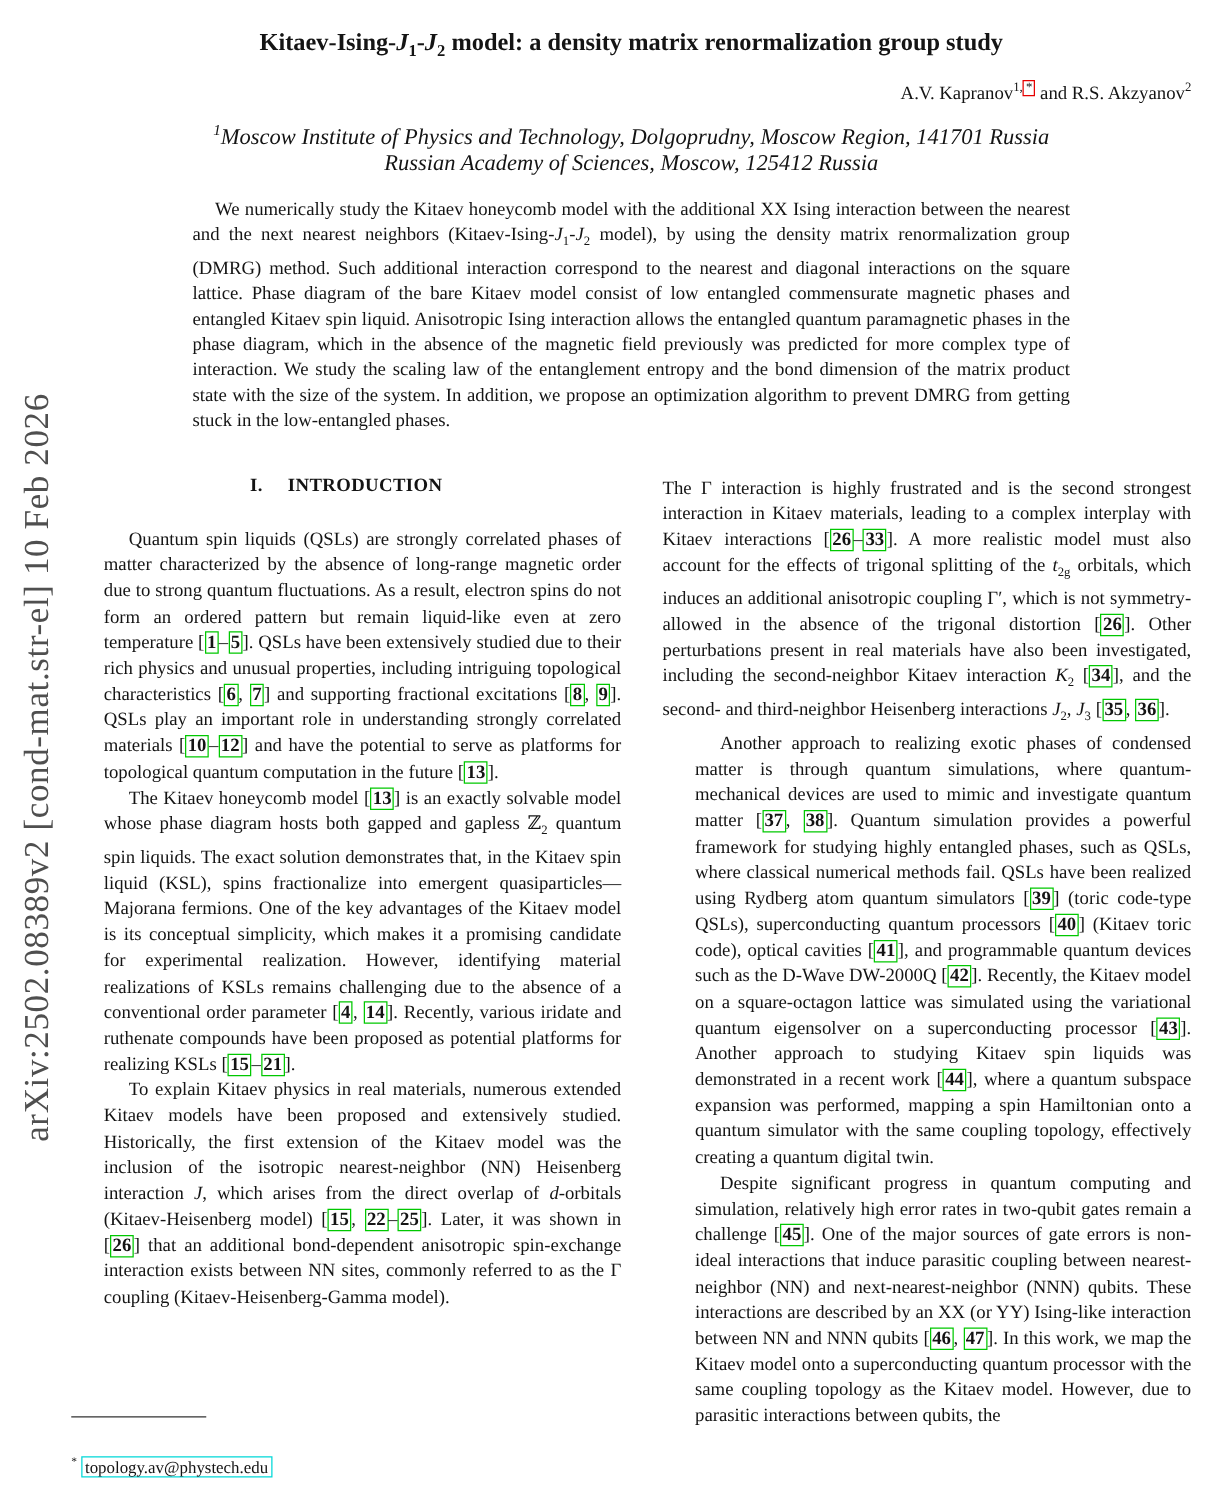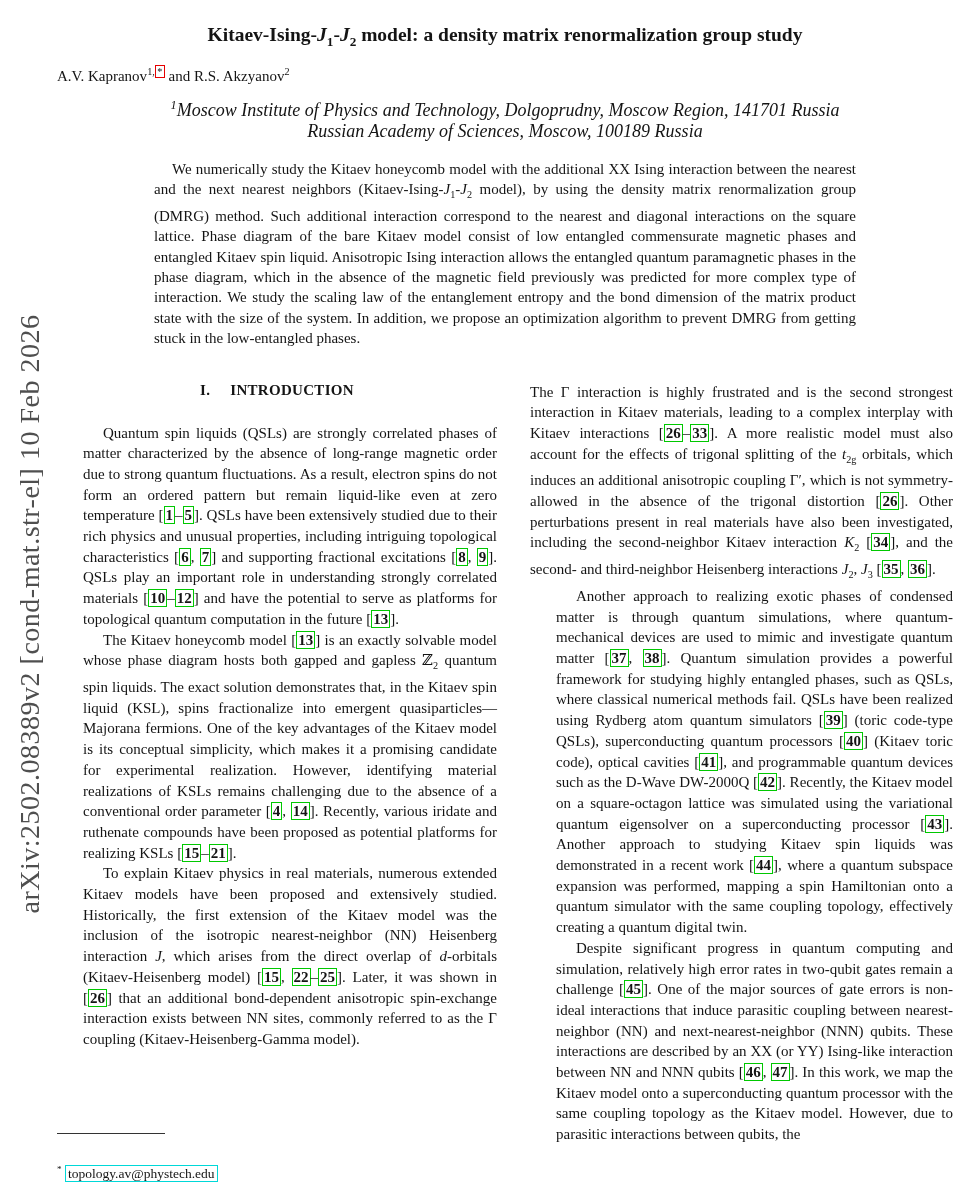--- a/index.html
+++ b/index.html
@@ -5,21 +5,21 @@
   * { margin:0; padding:0; box-sizing:border-box; }
   html,body { width:974px; height:1200px; overflow:hidden; background:#ffffff;
     font-family:"Liberation Serif","DejaVu Serif",serif; color:#141414; }
   .arxiv-vertical {
     position:absolute; left:30px; top:614px;
     transform:translate(-50%,-50%) rotate(-90deg);
     white-space:nowrap; font-size:28px; color:#4f4f4f; letter-spacing:0.5px;
   }
   .page { position:absolute; left:57px; top:0; width:896px; padding-top:24px; }
   .title { text-align:center; font-size:19.5px; font-weight:bold; margin-bottom:16px; }
-  .authors { text-align:left; font-size:15px; margin-bottom:10px; }
+  .authors { text-align:right; font-size:15px; margin-bottom:10px; }
   .affiliations { text-align:center; font-style:italic; font-size:18px; line-height:21.5px; margin-bottom:16px; }
   .abstract { width:702px; margin:0 auto 0 auto; text-align:justify;
     font-size:15px; line-height:20.4px; text-indent:18px; }
   .columns { display:flex; gap:33px; margin-top:33px; }
   .col-left  { width:440px; }
   .col-right { width:423px; }
   .section-heading { display:flex; justify-content:center; gap:20px;
     font-weight:bold; font-size:15px; margin-bottom:24px; letter-spacing:0.3px; }
   .para { text-align:justify; font-size:15px; line-height:20.7px; hyphens:auto; }
   .para.indent { text-indent:20px;margin-left:26px; }
@@ -38,21 +38,21 @@
 <div class="arxiv-vertical">arXiv:2502.08389v2  [cond-mat.str-el]  10 Feb 2026</div>
 
 <div class="page">
 
   <div class="title">Kitaev-Ising-<span class="math">J</span><sub>1</sub>-<span class="math">J</span><sub>2</sub> model: a density matrix renormalization group study</div>
 
   <div class="authors">A.V. Kapranov<sup>1,</sup><sup><span class="star-ref">*</span></sup> and R.S. Akzyanov<sup>2</sup></div>
 
   <div class="affiliations">
     <div><sup>1</sup>Moscow Institute of Physics and Technology, Dolgoprudny, Moscow Region, 141701 Russia</div>
-    <div>Russian Academy of Sciences, Moscow, 100189 Russia</div>
+    <div>Russian Academy of Sciences, Moscow, 125412 Russia</div>
   </div>
 
   <div class="abstract">We numerically study the Kitaev honeycomb model with the additional XX Ising interaction between the nearest and the next nearest neighbors (Kitaev-Ising-<span class="math">J</span><sub>1</sub>-<span class="math">J</span><sub>2</sub> model), by using the density matrix renormalization group (DMRG) method. Such additional interaction correspond to the nearest and diagonal interactions on the square lattice. Phase diagram of the bare Kitaev model consist of low entangled commensurate magnetic phases and entangled Kitaev spin liquid. Anisotropic Ising interaction allows the entangled quantum paramagnetic phases in the phase diagram, which in the absence of the magnetic field previously was predicted for more complex type of interaction. We study the scaling law of the entanglement entropy and the bond dimension of the matrix product state with the size of the system. In addition, we propose an optimization algorithm to prevent DMRG from getting stuck in the low-entangled phases.</div>
 
   <div class="columns">
 
     <div class="col-left">
       <div class="section-heading">
         <span>I.</span>
         <span>INTRODUCTION</span>

